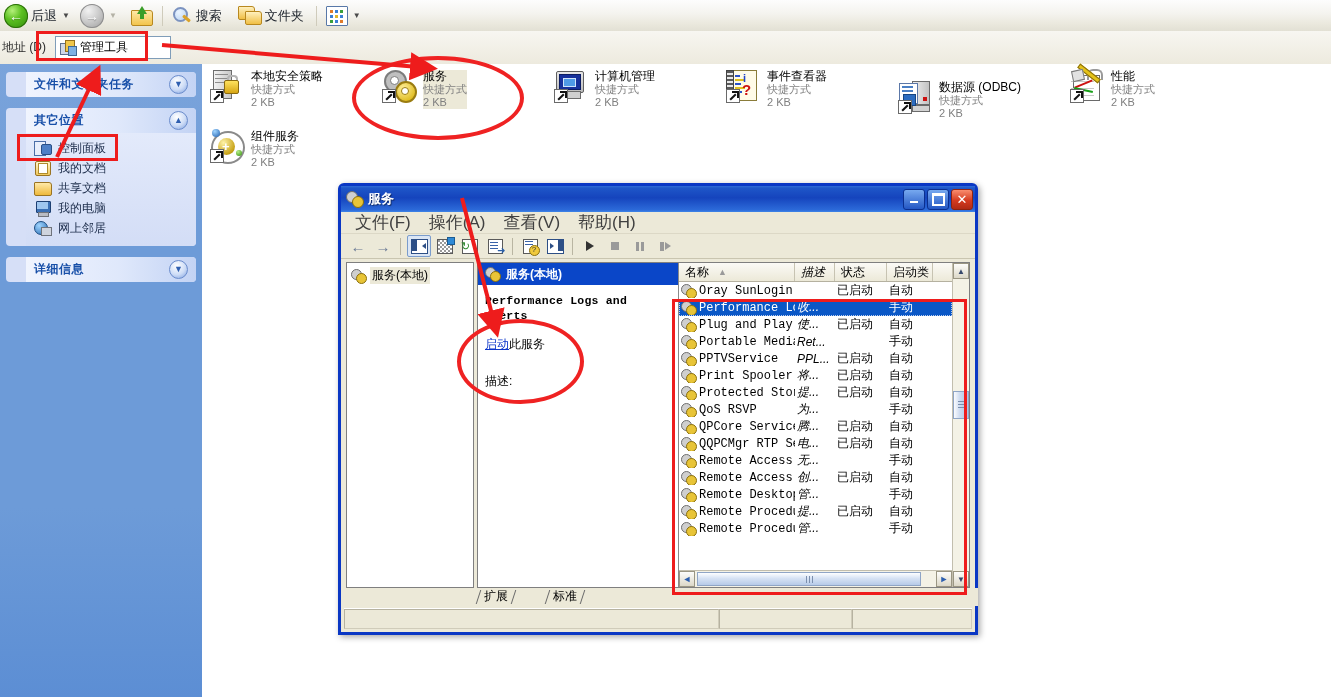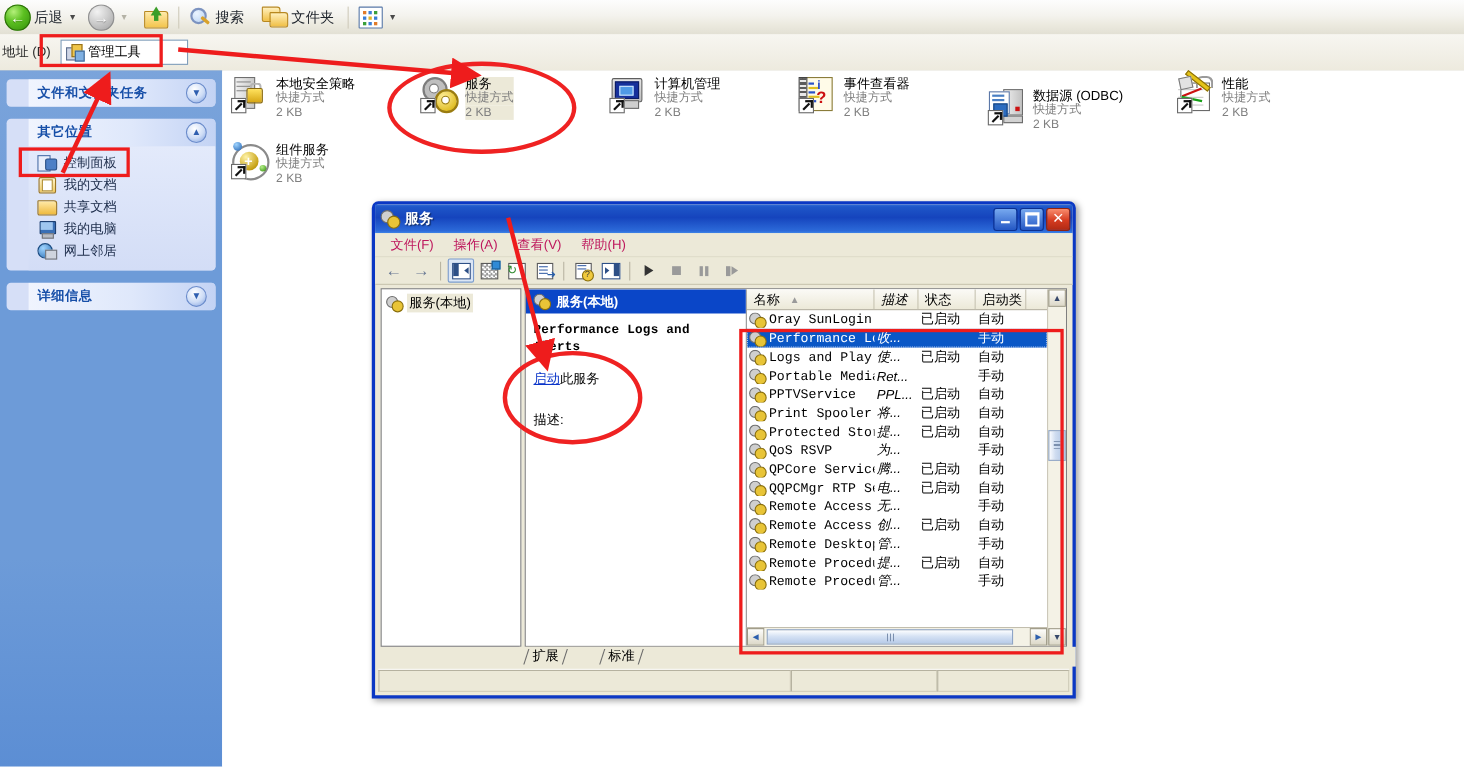--- a/index.html
+++ b/index.html
@@ -192,21 +192,21 @@
   .win-btns{margin-left:auto;display:flex;gap:2px;align-items:center;}
   .wb{width:20px;height:19px;border-radius:3px;border:1px solid #0b2f8f;
       display:flex;align-items:center;justify-content:center;color:#fff;font-size:11px;font-weight:bold;}
   .wb.min,.wb.max{background:linear-gradient(to bottom,#77a9ef,#2457c4);}
   .wb.close{background:linear-gradient(to bottom,#f98d6e,#d53b20 55%,#b02a14);border-color:#8e2210;font-size:13px;}
   .wb .mg{width:8px;height:2px;background:#fff;margin-top:6px;}
   .wb .mx{width:9px;height:8px;border:2px solid #fff;border-top-width:3px;}
 
   #svc-menubar{height:21px;background:#ece9d8;display:flex;align-items:center;padding-left:6px;gap:2px;
     border-bottom:1px solid #dcd8c6;}
-  .mi{font-size:12px;color:#be185d;padding:2px 8px;white-space:nowrap;}
+  .mi{font-size:17px;color:#404040;padding:2px 8px;white-space:nowrap;}
   #svc-toolbar{height:24px;background:#ece9d8;display:flex;align-items:center;gap:3px;padding-left:6px;
     border-bottom:1px solid #c9c5b0;}
   .tbi{width:22px;height:20px;position:relative;display:flex;align-items:center;justify-content:center;}
   .tbi.pressed{border:1px solid #7a9ccc;background:#dbe6f5;border-radius:2px;}
   .tb-div{width:1px;height:17px;background:#b9b5a2;margin:0 3px;}
   .tri{width:0;height:0;border-left:8px solid #333;border-top:5px solid transparent;border-bottom:5px solid transparent;}
   .sqr{width:8px;height:8px;background:#9a9a9a;}
   .pau{display:flex;gap:2px;}
   .pau i{width:3px;height:9px;background:#9a9a9a;display:block;}
   .stepi{display:flex;align-items:center;gap:1px;}
@@ -693,21 +693,21 @@
                 <span class="cell c-desc">收...</span>
                 <span class="cell c-status"></span>
                 <span class="cell c-start">手动</span>
               </div>
               <div class="row">
                 <span class="cell c-name">
                   <span class="svc-gear">
                     <span style="position:absolute;left:0;top:0;width:9px;height:9px;border-radius:50%;background:#cfcfcf;border:1px solid #6e6e6e;"></span>
                     <span style="position:absolute;left:5px;top:4px;width:9px;height:9px;border-radius:50%;background:#e8c437;border:1px solid #8a6f0d;"></span>
                   </span>
-                  <span>Logs and Play</span>
+                  <span>Plug and Play</span>
                 </span>
                 <span class="cell c-desc">使...</span>
                 <span class="cell c-status">已启动</span>
                 <span class="cell c-start">自动</span>
               </div>
               <div class="row">
                 <span class="cell c-name">
                   <span class="svc-gear">
                     <span style="position:absolute;left:0;top:0;width:9px;height:9px;border-radius:50%;background:#cfcfcf;border:1px solid #6e6e6e;"></span>
                     <span style="position:absolute;left:5px;top:4px;width:9px;height:9px;border-radius:50%;background:#e8c437;border:1px solid #8a6f0d;"></span>

